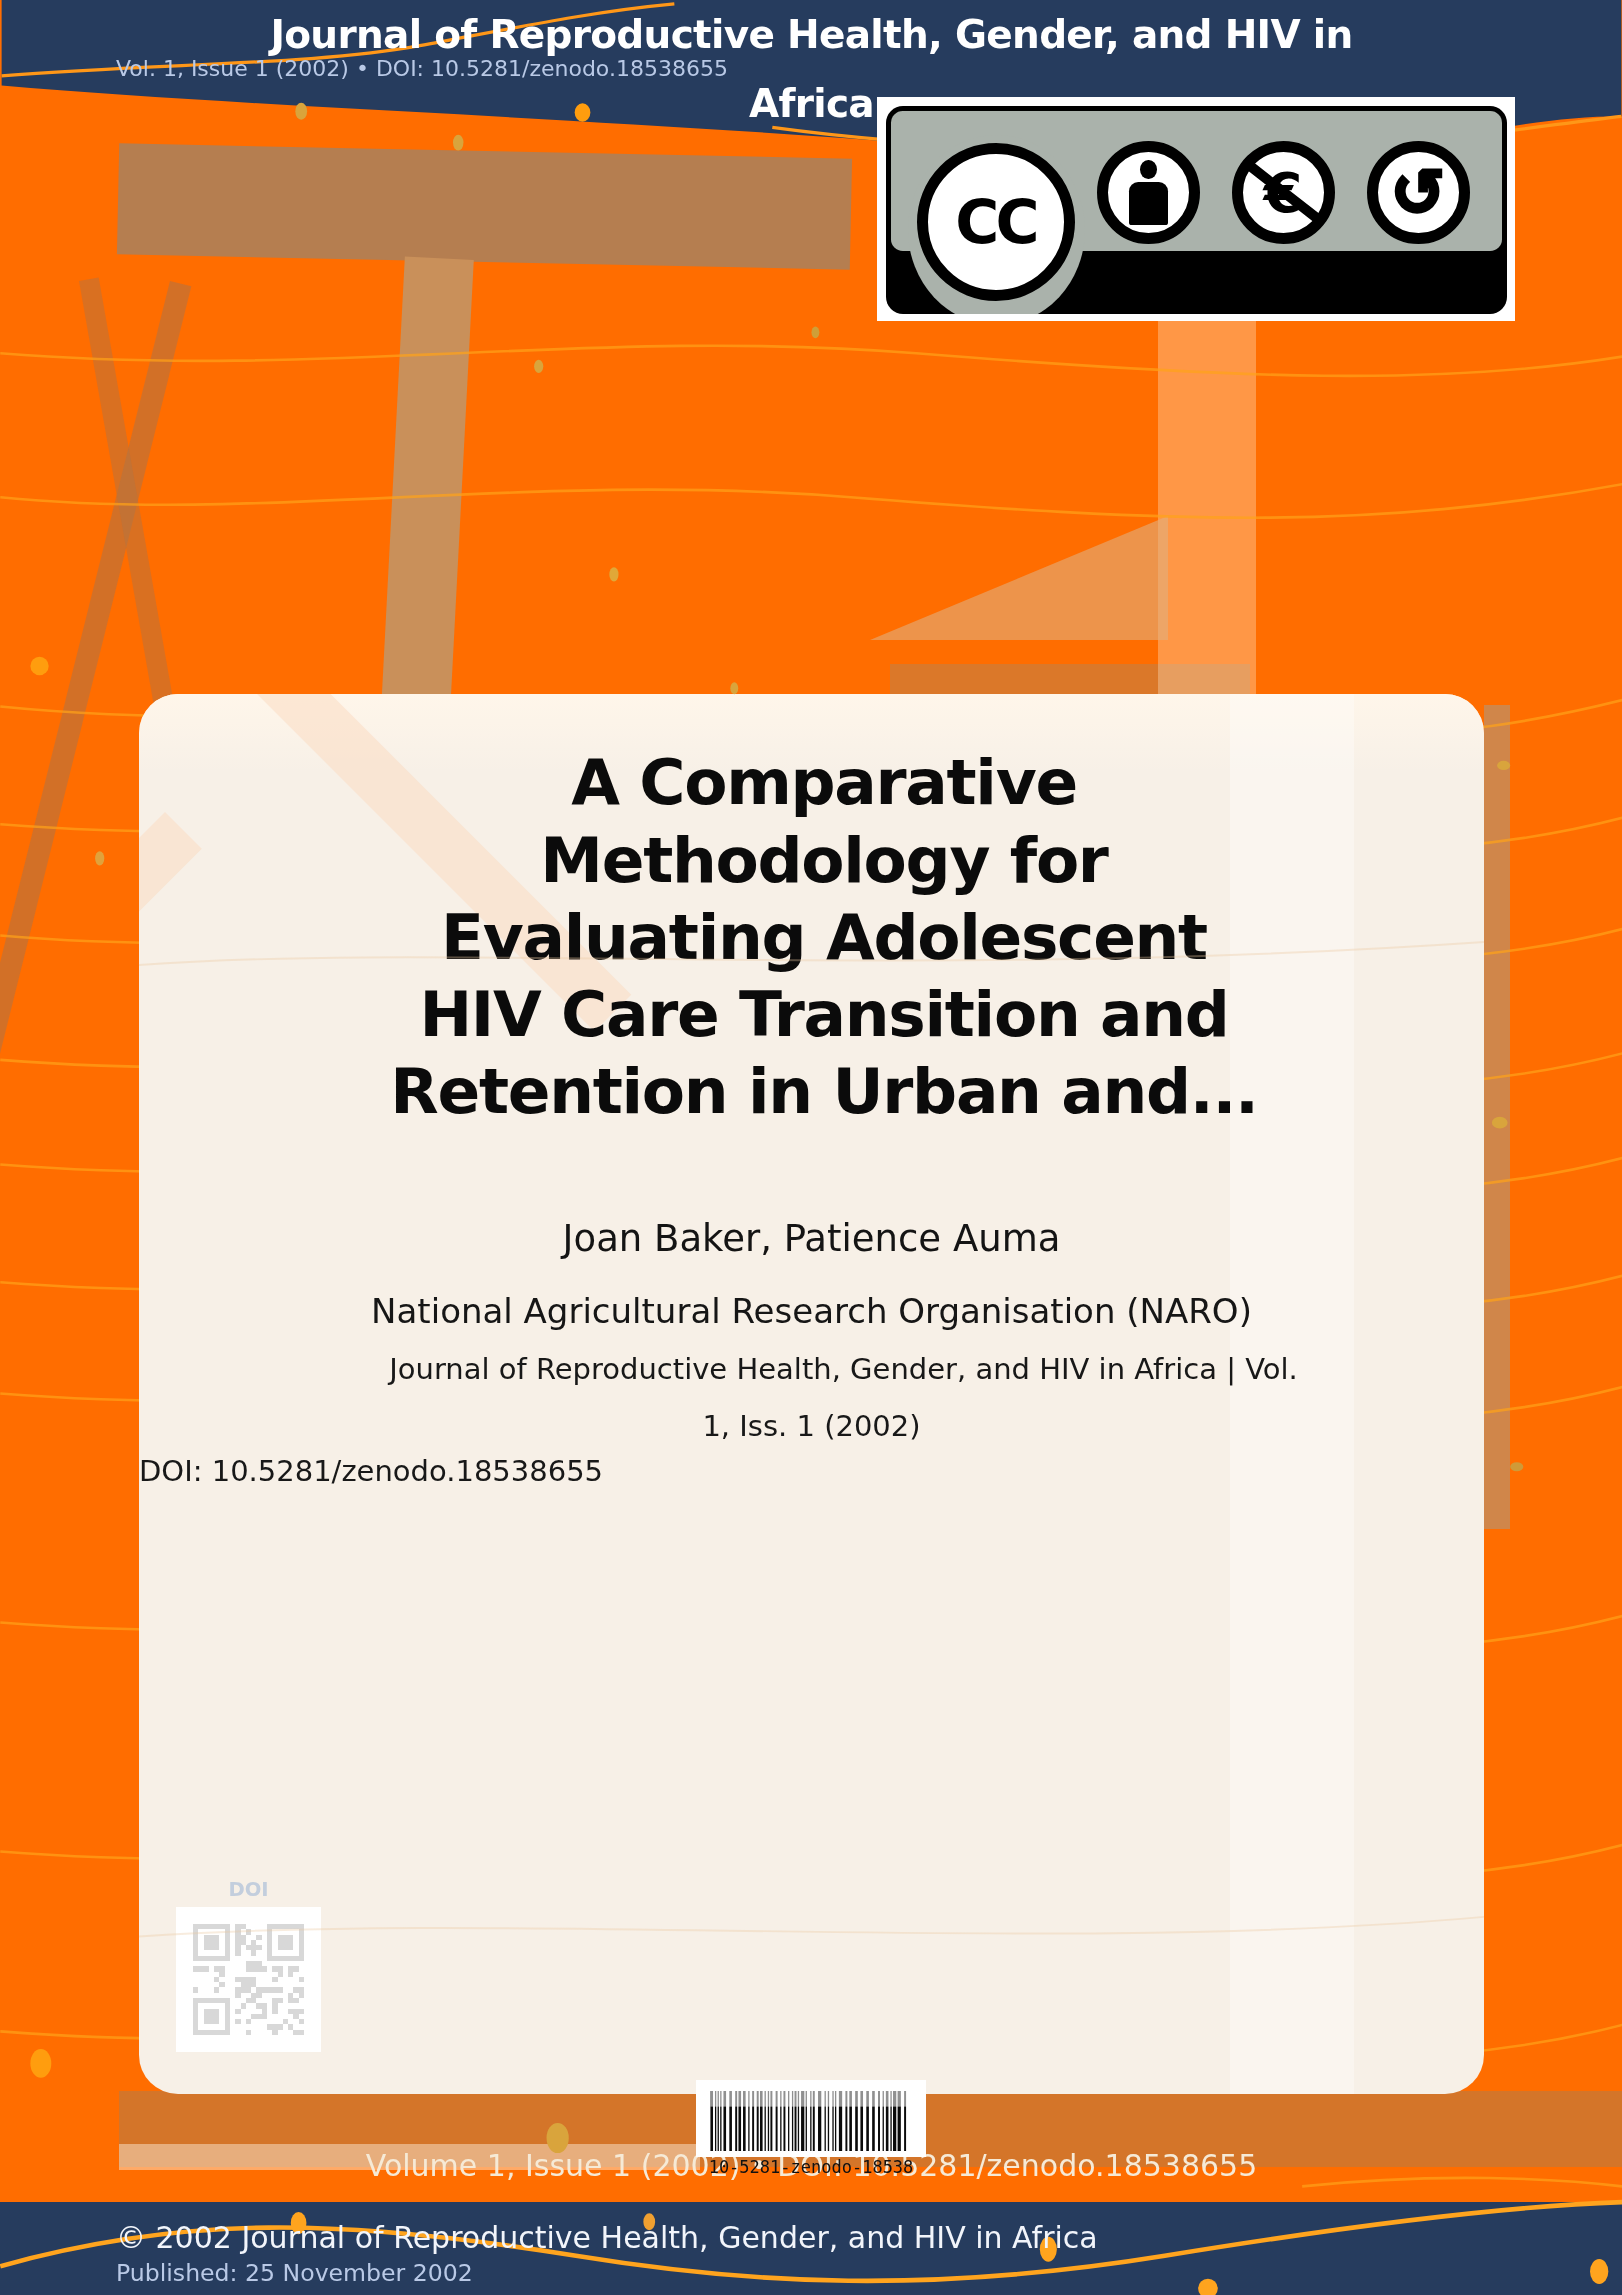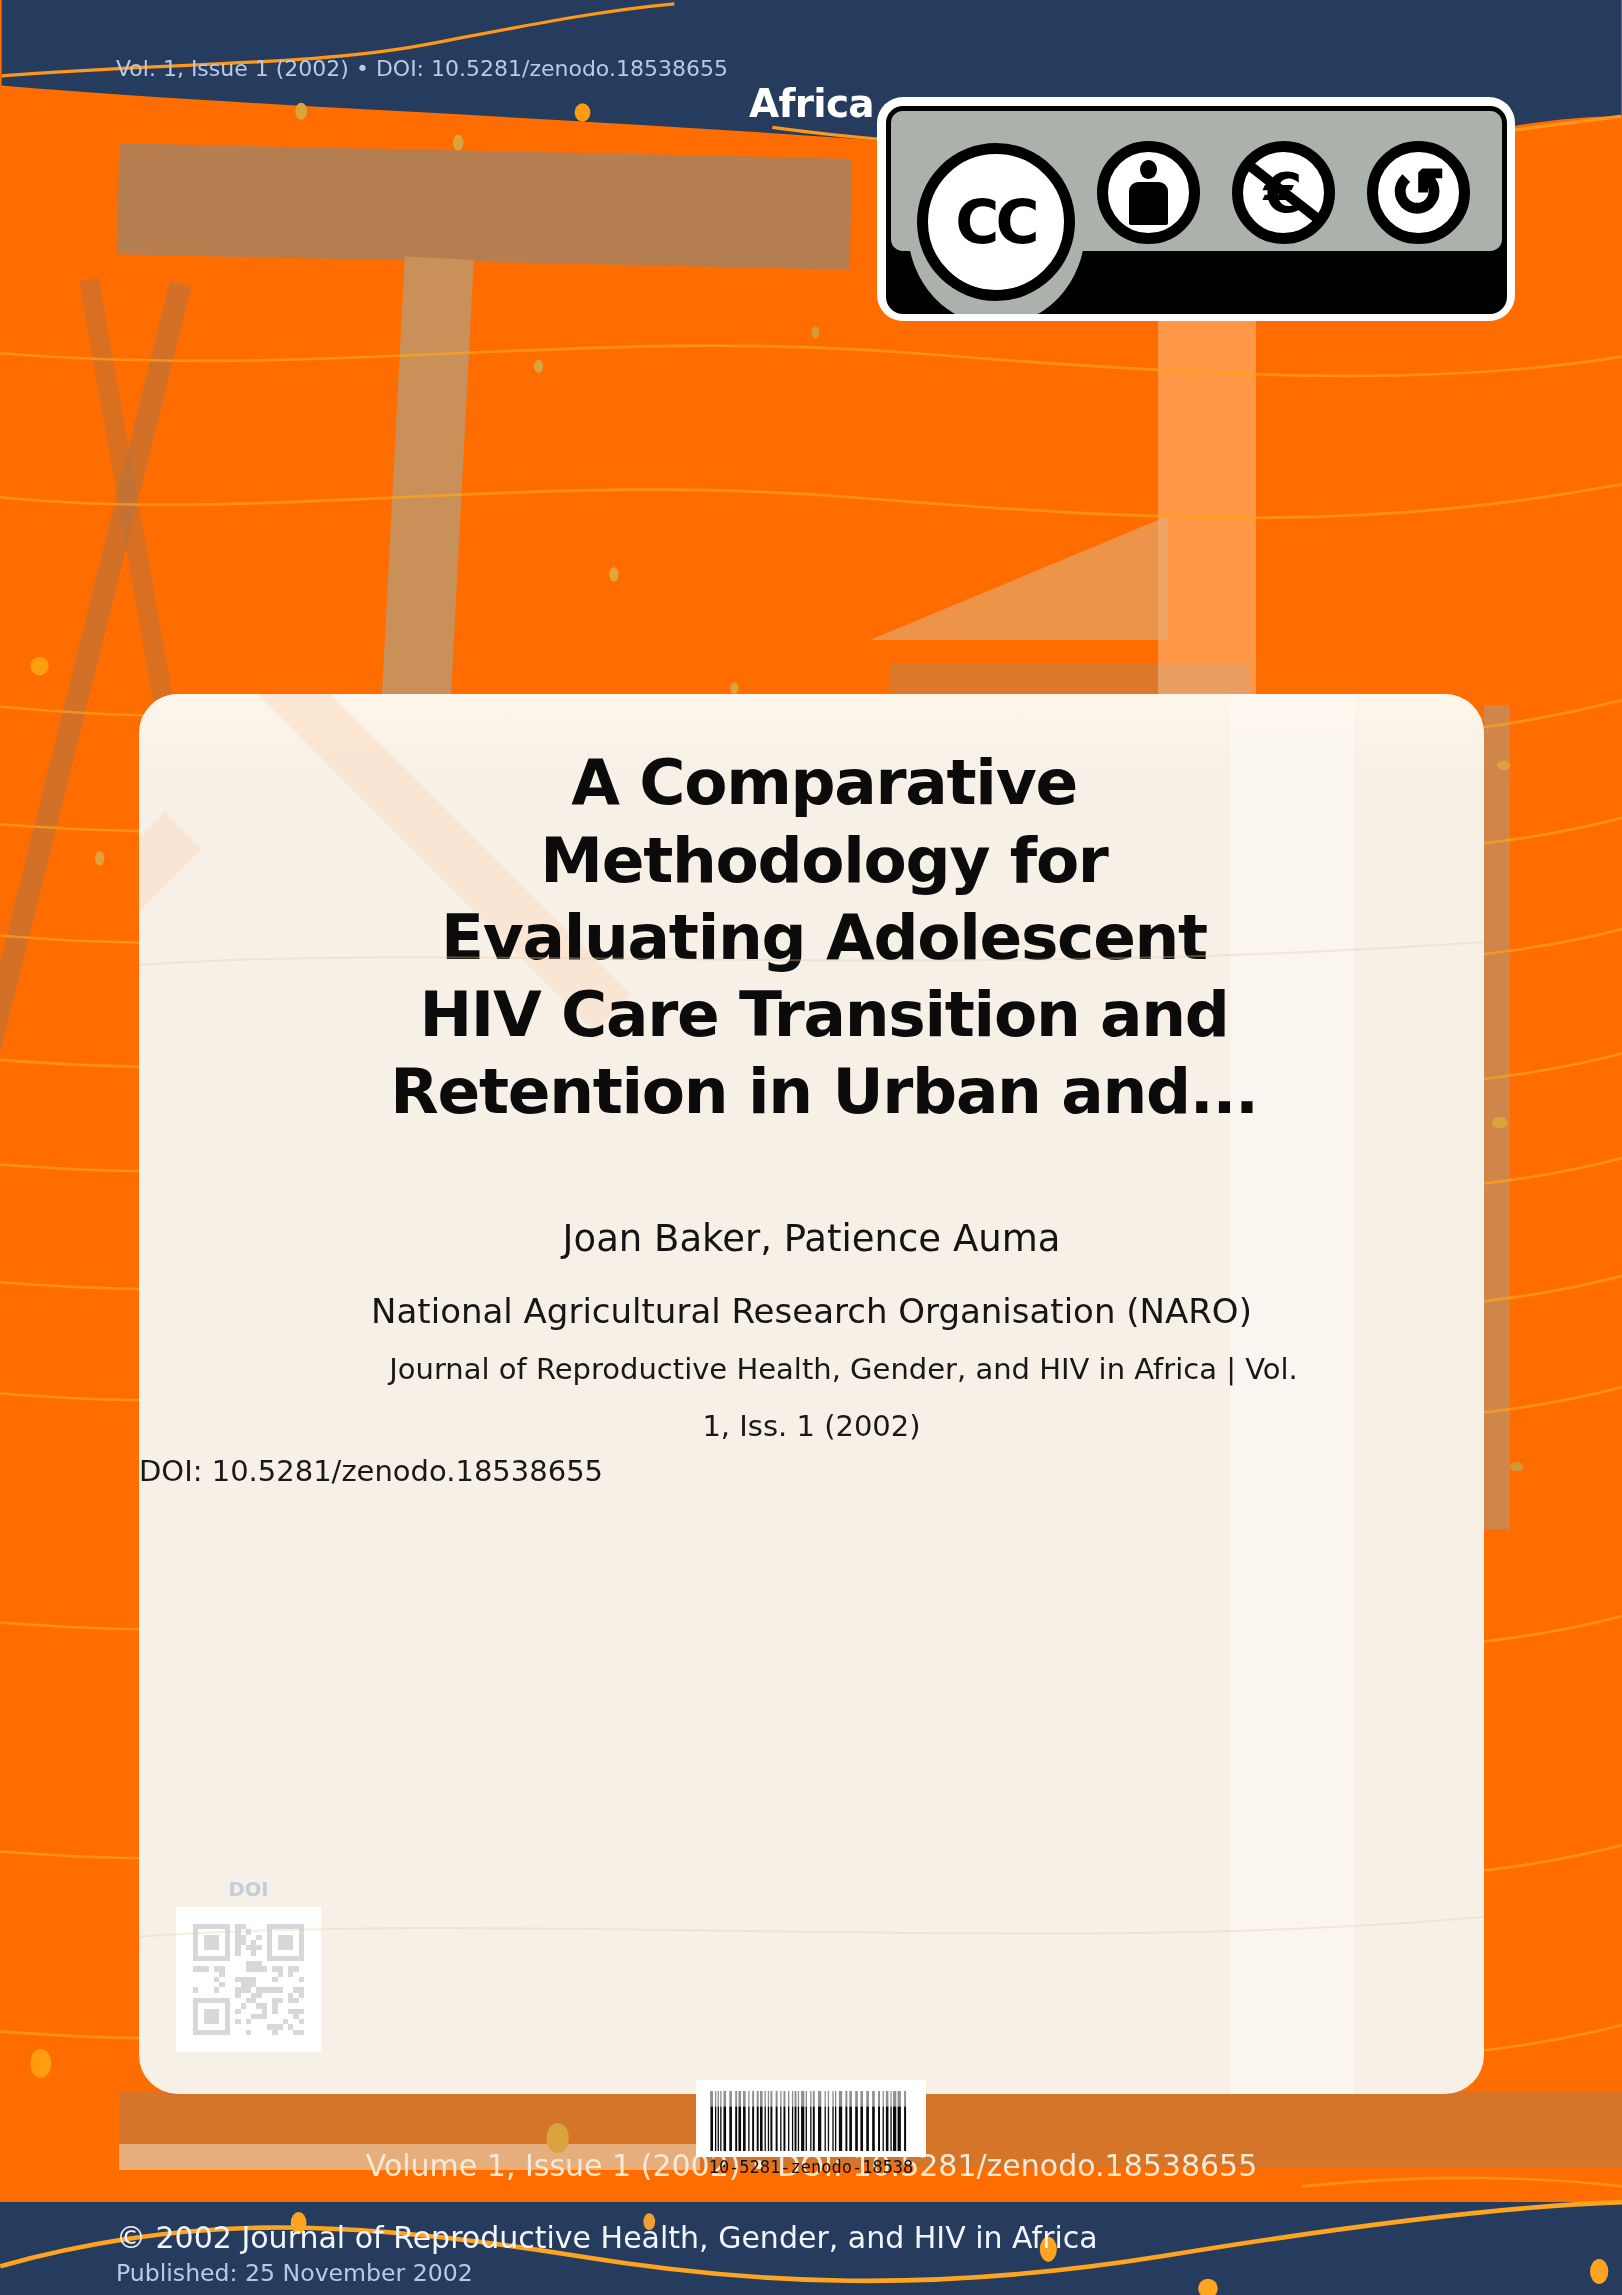--- a/index.html
+++ b/index.html
@@ -40,21 +40,21 @@
   .qr-box { position:absolute; left:37px; top:1213px; width:145px; height:145px; background:#ffffff; }
 
   
   .vol-line { position:absolute; left:0; top:2148px; width:1623px; text-align:center;
               font-size:30px; color:#f6ead6; z-index:2; }
   .bc-box { position:absolute; left:696px; top:2080px; width:230px; height:77px; background:#ffffff; z-index:4; }
   .bc-text { position:absolute; left:0; top:77px; width:230px; text-align:center;
              font-family:"DejaVu Sans Mono", monospace; font-size:17px; color:#111; }
 
   
-  .badge { position:absolute; left:877px; top:97px; width:638px; height:224px; background:#ffffff; z-index:6;border-radius:26px; }
+  .badge { position:absolute; left:877px; top:97px; width:638px; height:224px; background:#ffffff; z-index:6; }
   .badge-in { position:absolute; left:8.5px; top:8.5px; width:621px; height:208px; background:#000000; border-radius:17px; overflow:hidden; }
   .badge-gray { position:absolute; left:5.2px; top:5.2px; width:611px; height:140px; background:#aab2ab; border-radius:11.8px; }
   .cc-collar { position:absolute; left:22px; top:29px; width:177px; height:190px; background:#aab2ab; border-radius:50%; }
   .ring { position:absolute; background:#ffffff; border:11.8px solid #000; border-radius:50%;
           display:flex; align-items:center; justify-content:center; }
   .ring-cc { left:31px; top:37px; width:158px; height:158px; font-size:60px; font-weight:bold; color:#000; letter-spacing:-3.9px; }
   .ring-sm { width:103px; height:103px; top:35px; }
   .ring-by { left:211px; }
   .ring-nc { left:346px; font-size:56px; font-weight:bold; color:#000; }
   .ring-sa { left:481px; font-size:65px; font-weight:bold; color:#000; }
@@ -233,20 +233,21 @@
     </g>
   </svg>
 
   <svg class="layer" width="1623" height="209" style="z-index:5;" viewBox="0 0 2480 320">
     <path d="M0,0 H2480 V178 C2380,178 2300,196 2150,220 C1980,248 1750,252 1520,230 C1250,205 950,190 700,175 C450,162 200,148 0,131 Z" fill="#263c5e"></path>
     <g fill="none" stroke="#ff9718" stroke-width="5">
       <path d="M0,116 C250,96 480,100 640,70 C780,44 900,18 1030,6"></path>
       <path d="M1180,195 C1450,232 1900,248 2230,210 C2330,198 2420,185 2480,178"></path>
     </g>
   </svg>
+  <div class="h-title">Journal of Reproductive Health, Gender, and HIV in</div>
   <div class="h-vol">Vol. 1, Issue 1 (2002) • DOI: 10.5281/zenodo.18538655</div>
   <div class="h-title h-title2">Africa</div>
 
   <div class="badge">
     <div class="badge-in">
       <div class="badge-gray"></div>
       <div class="cc-collar"></div>
       <div class="ring ring-cc">CC</div>
       <div class="ring ring-sm ring-by">
         <div class="person">

